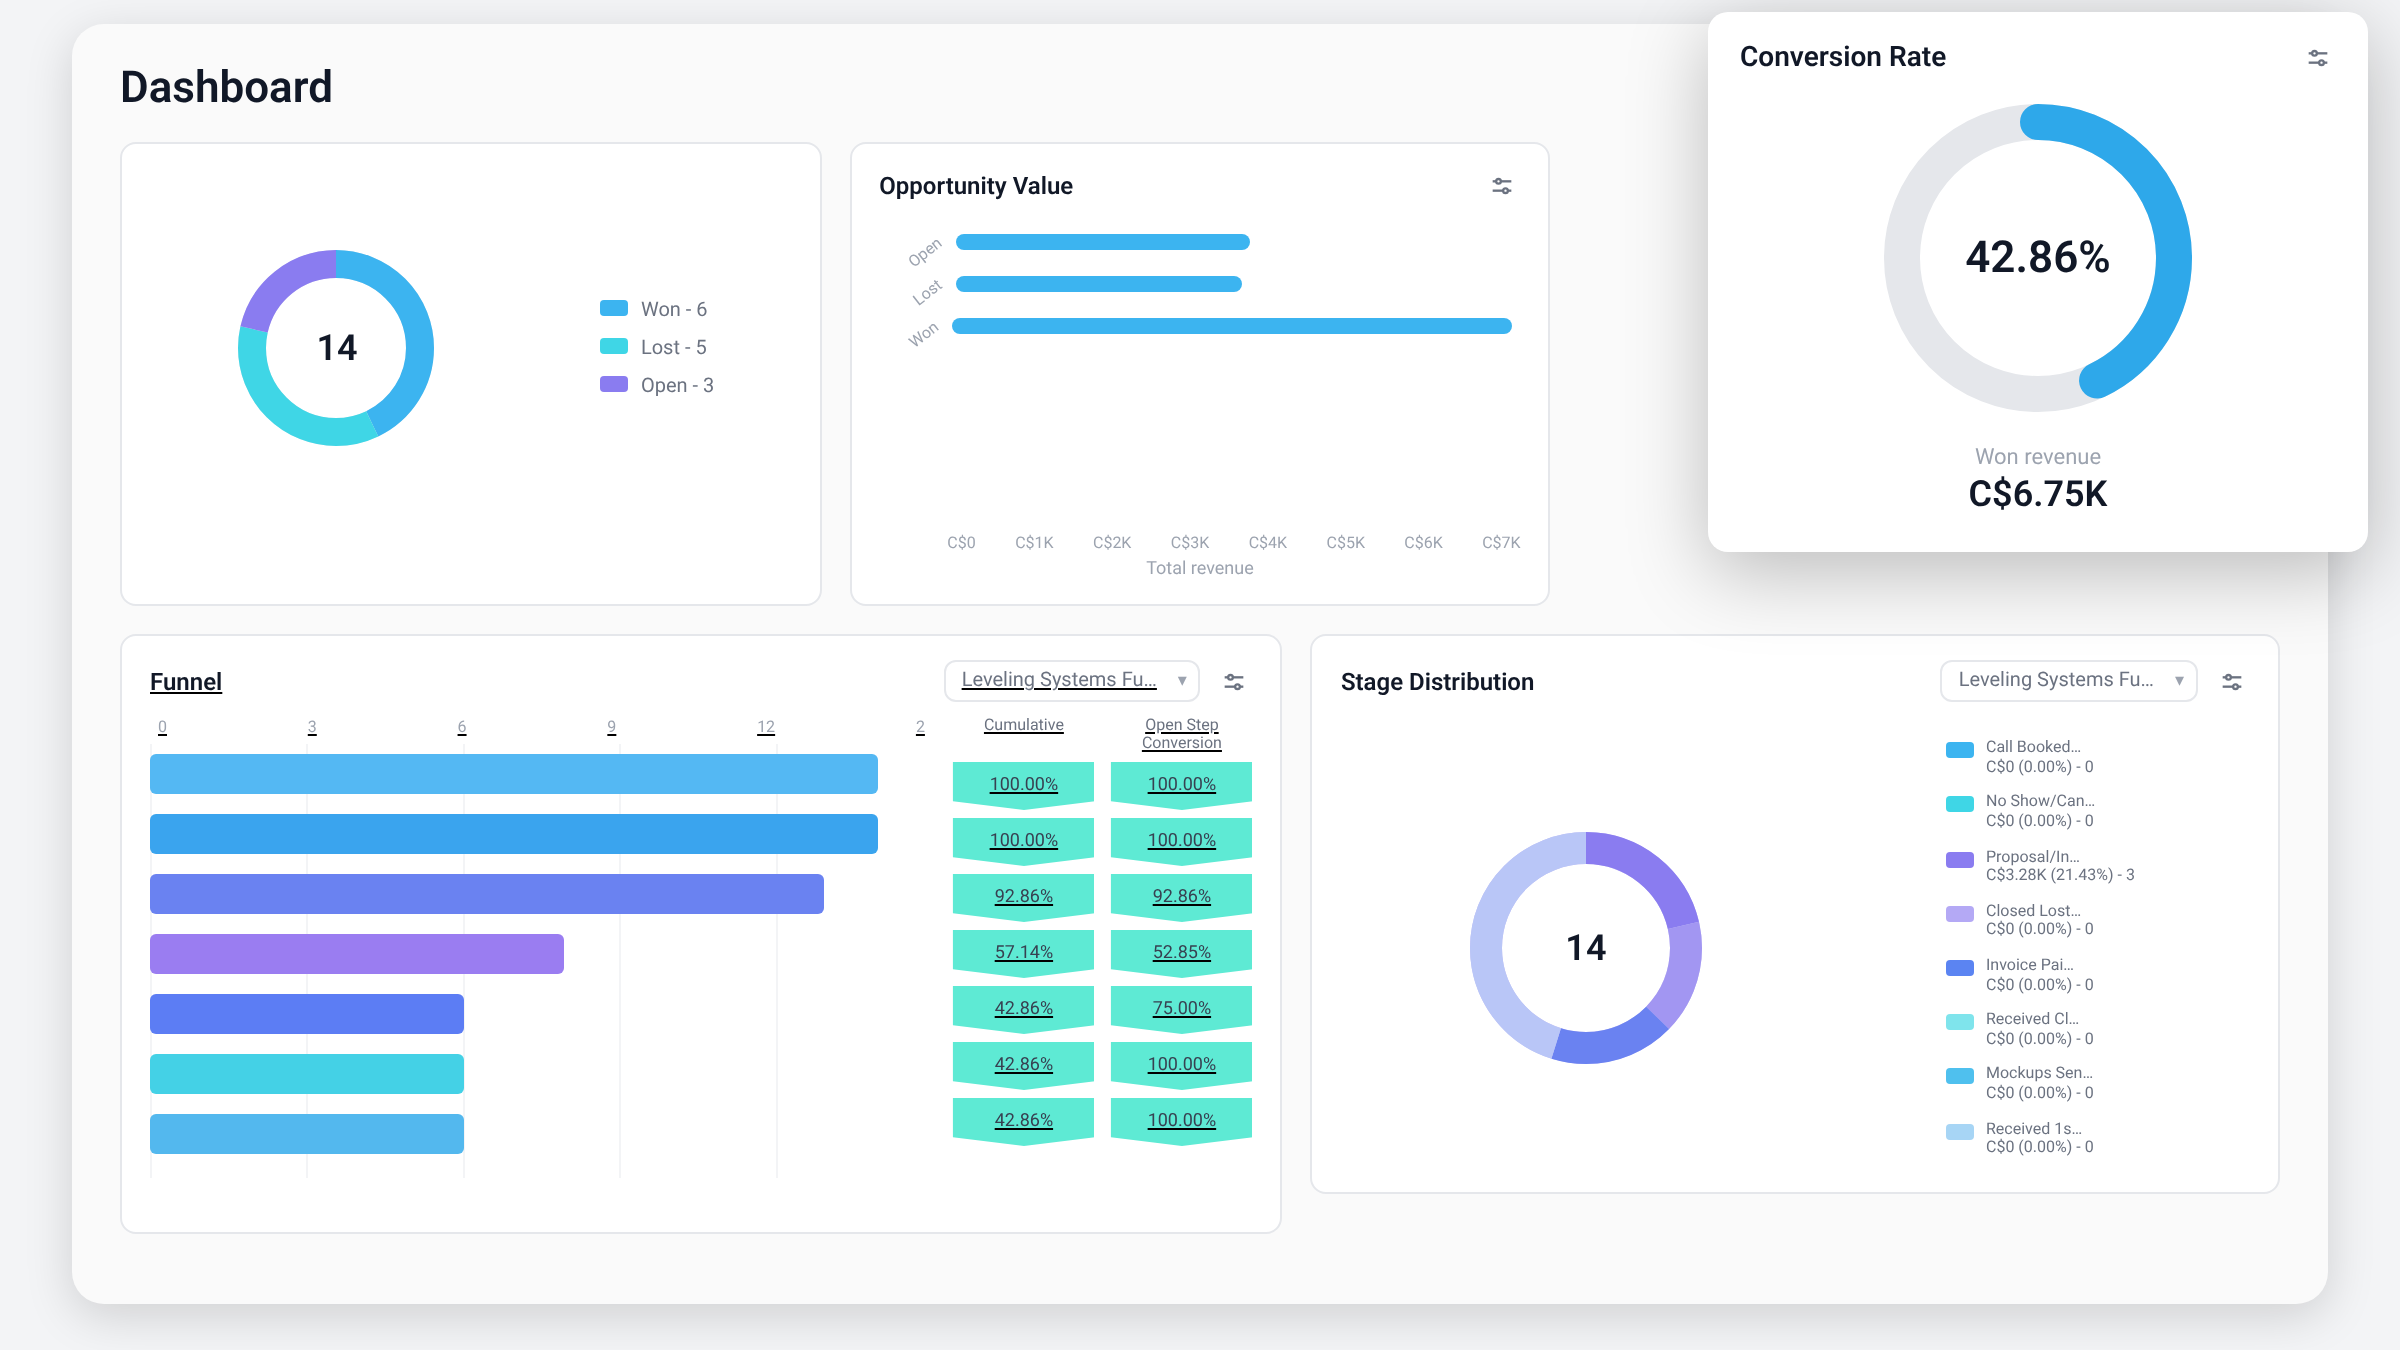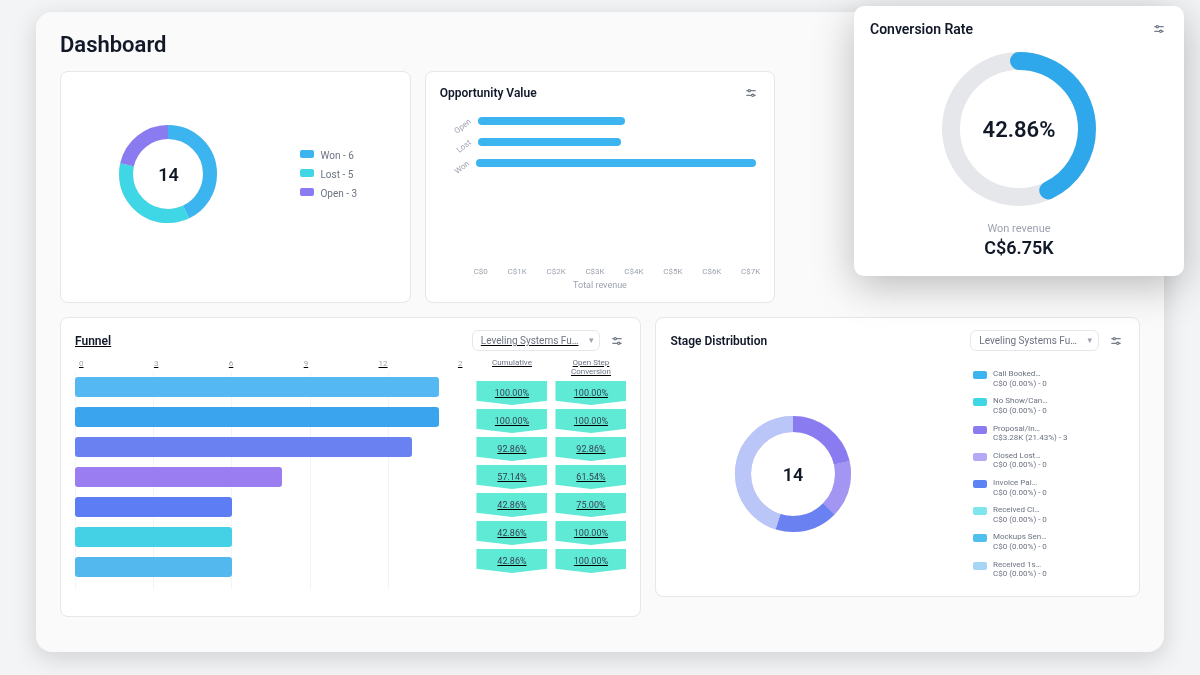--- a/index.html
+++ b/index.html
@@ -251,21 +251,21 @@
             <div class="step-cell">57.14%</div>
             <div class="step-cell">42.86%</div>
             <div class="step-cell">42.86%</div>
             <div class="step-cell">42.86%</div>
           </div>
           <div class="step-col">
             <div class="step-head">Open Step Conversion</div>
             <div class="step-cell">100.00%</div>
             <div class="step-cell">100.00%</div>
             <div class="step-cell">92.86%</div>
-            <div class="step-cell">61.54%</div>
+            <div class="step-cell">52.85%</div>
             <div class="step-cell">75.00%</div>
             <div class="step-cell">100.00%</div>
             <div class="step-cell">100.00%</div>
           </div>
         </div>
       </div>
     </div>
 
     <div class="card stage-card">
       <div class="card-header">

